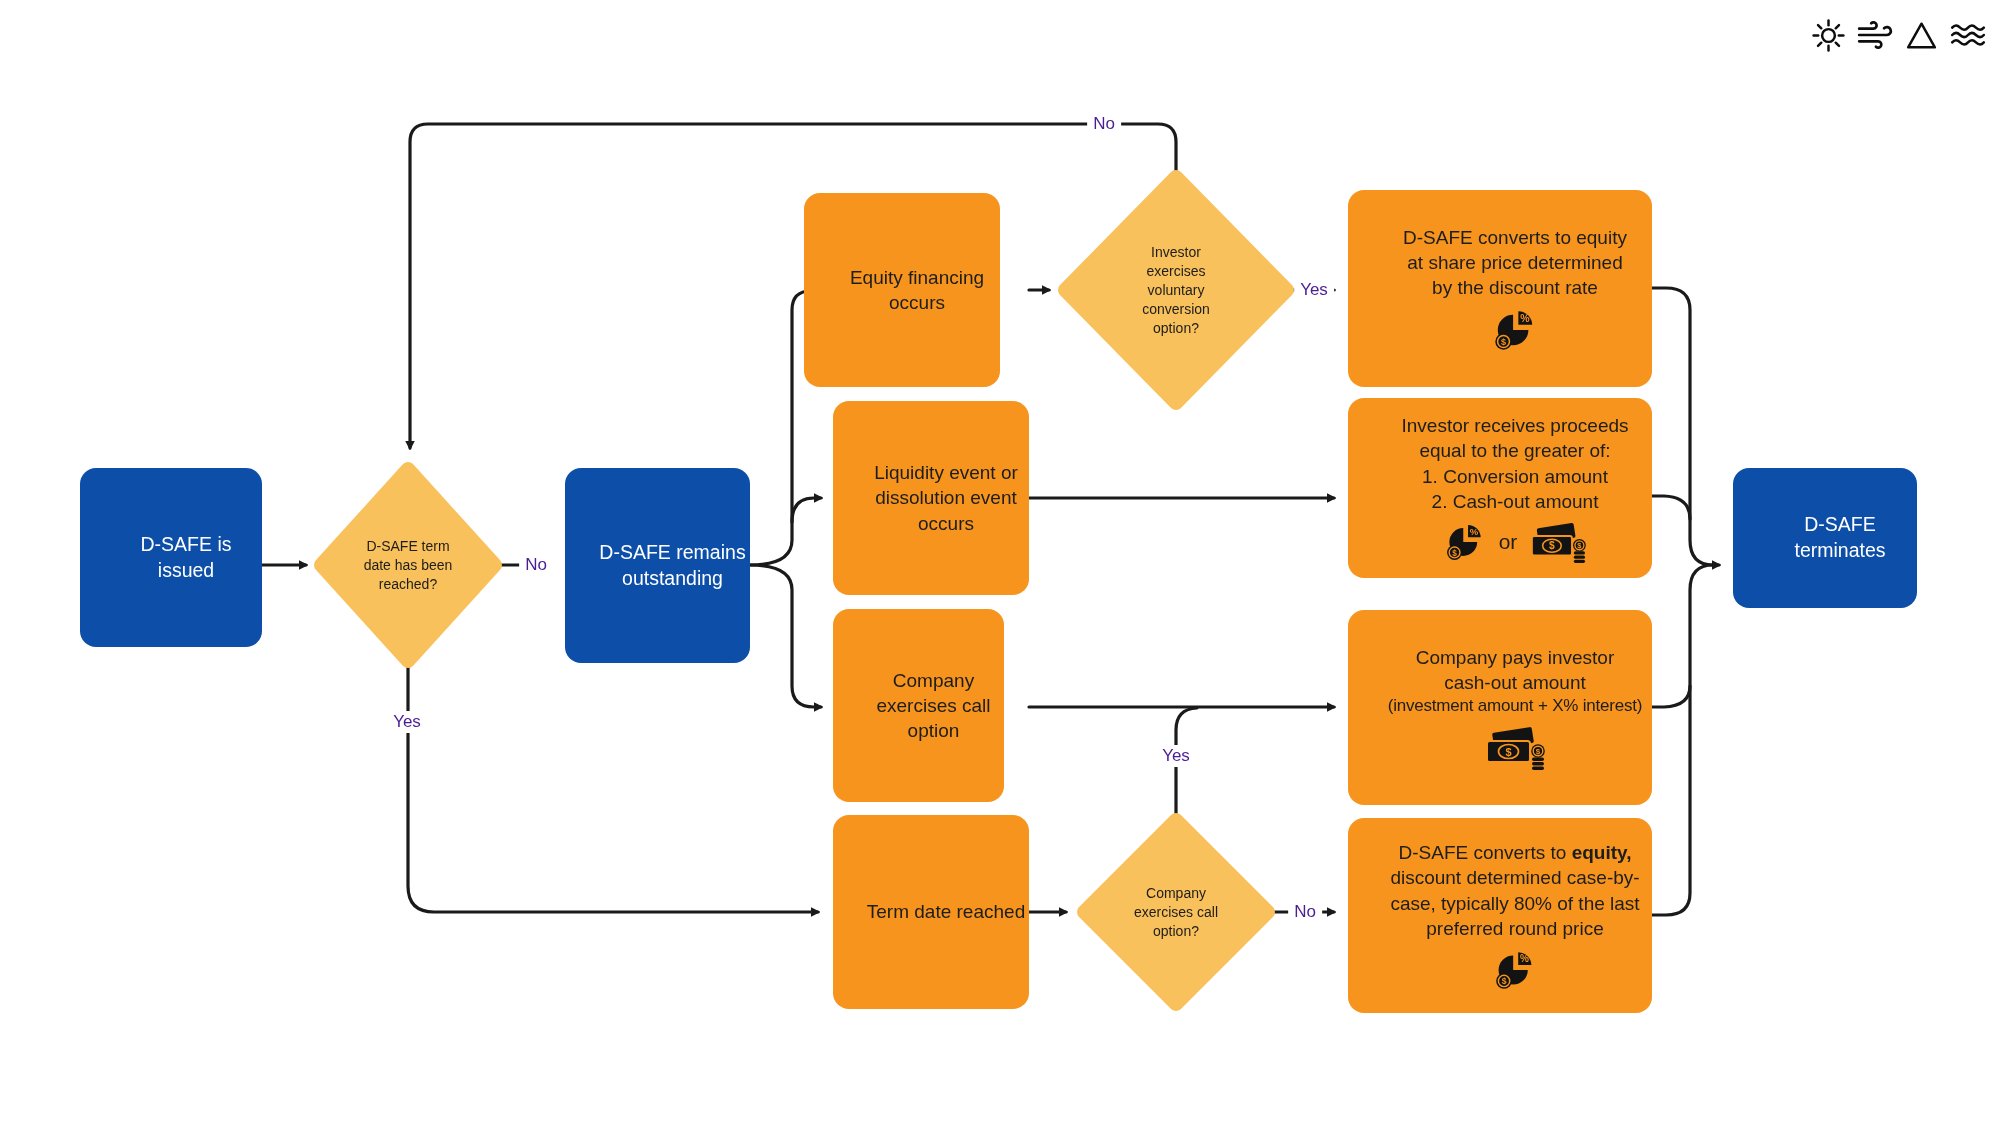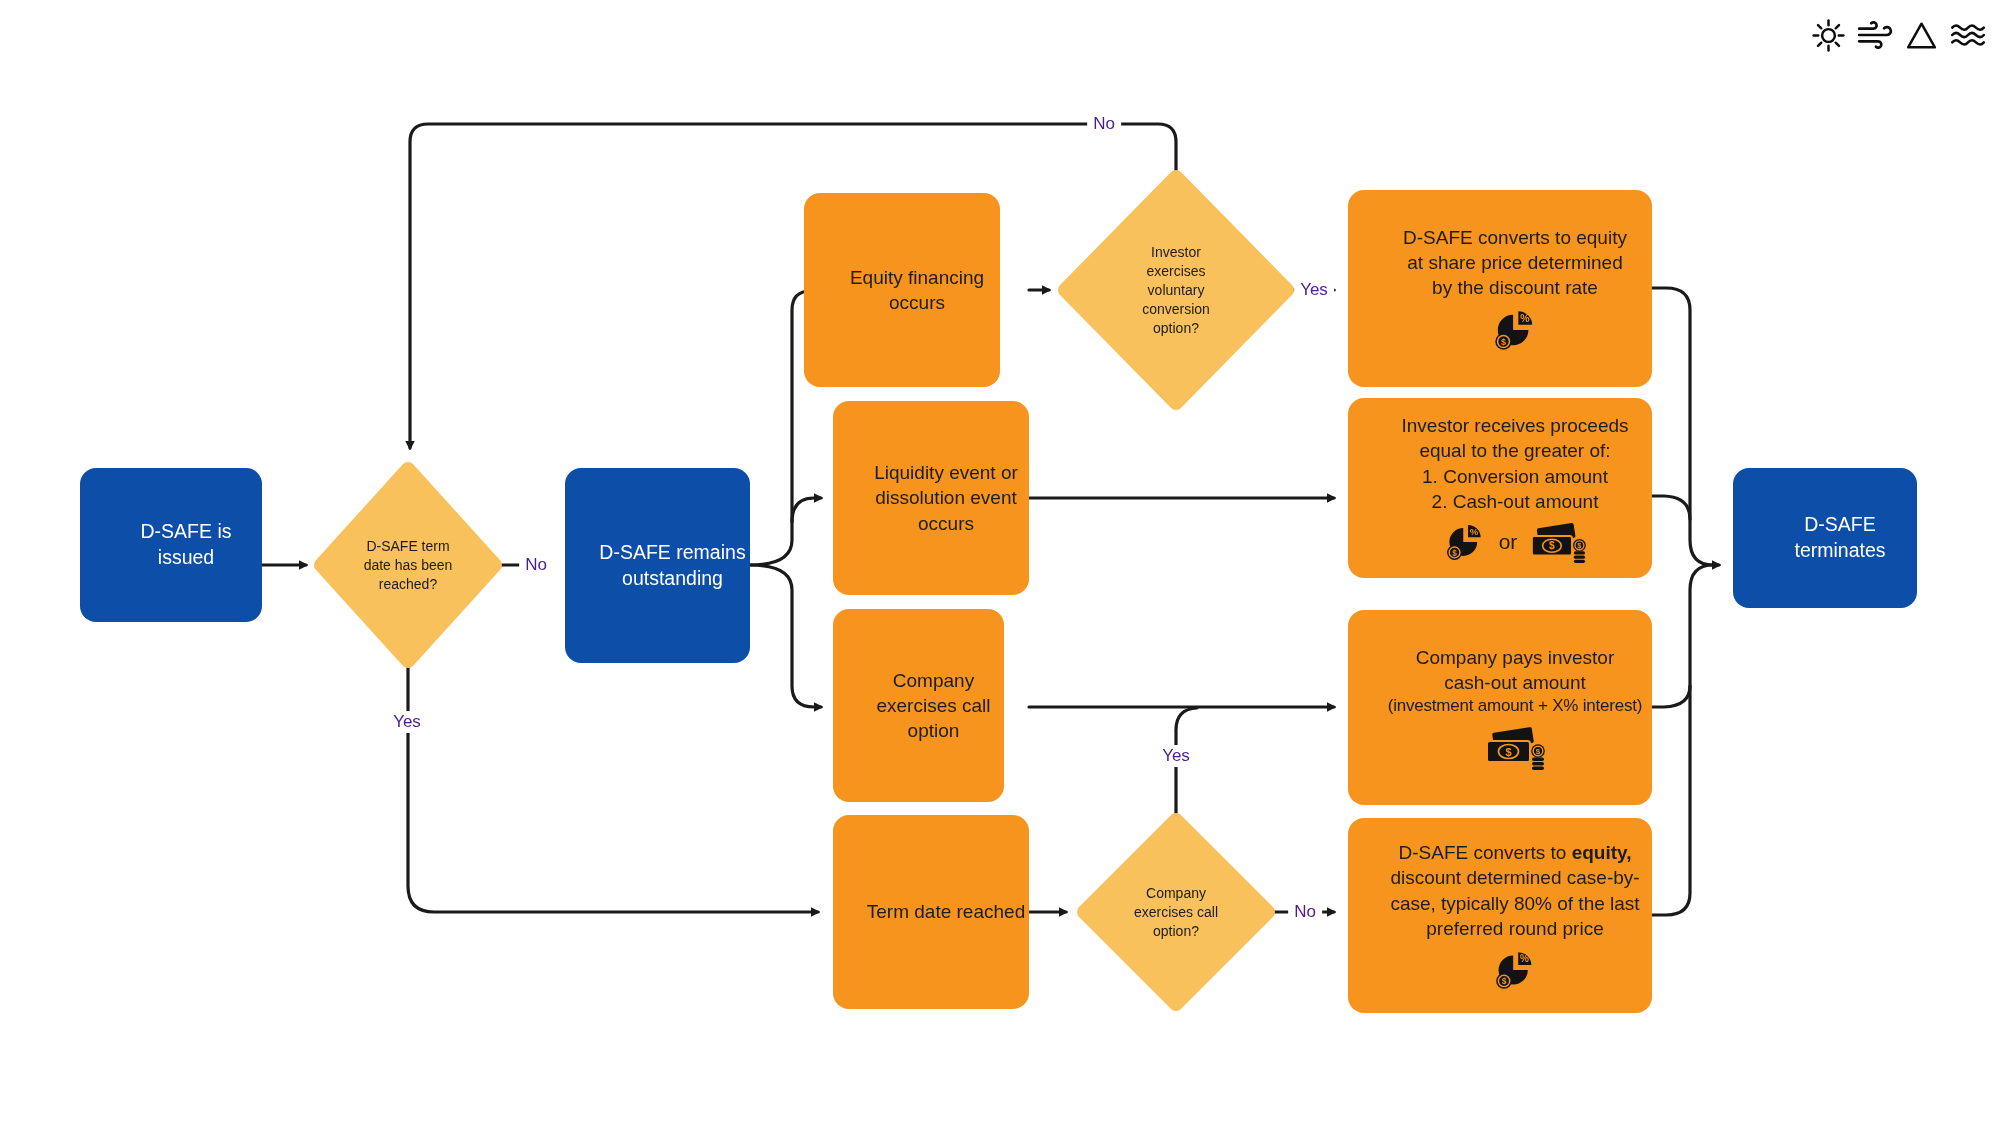--- a/index.html
+++ b/index.html
@@ -17,21 +17,21 @@
   .binner{max-width:170px;}
   .lines{display:flex;flex-direction:column;}
   .icon-row{display:flex;align-items:center;justify-content:center;gap:12px;margin-top:8px;}
   .or-word{font-size:21px;}
   .para{max-width:274px;}
   .bold{font-weight:bold;}
   .small-line{font-size:17px;letter-spacing:-0.2px;}
   .node .glyph{margin-top:8px;}
   .logo{position:absolute;left:1810px;top:16px;display:flex;align-items:center;gap:9px;}
   .logo svg{display:block;}
-  #b1{left:80px;top:468px;width:182px;height:154px;}
+  #b1{left:80px;top:468px;width:182px;height:179px;}
   #b2{left:565px;top:468px;width:185px;height:195px;}
   #b3{left:1733px;top:468px;width:184px;height:140px;}
   #m1{left:804px;top:193px;width:196px;height:194px;}
   #m2{left:833px;top:401px;width:196px;height:194px;}
   #m3{left:833px;top:609px;width:171px;height:193px;}
   #m4{left:833px;top:815px;width:196px;height:194px;}
   #r1{left:1348px;top:190px;width:304px;height:197px;}
   #r2{left:1348px;top:398px;width:304px;height:180px;}
   #r3{left:1348px;top:610px;width:304px;height:195px;}
   #r4{left:1348px;top:818px;width:304px;height:195px;}

